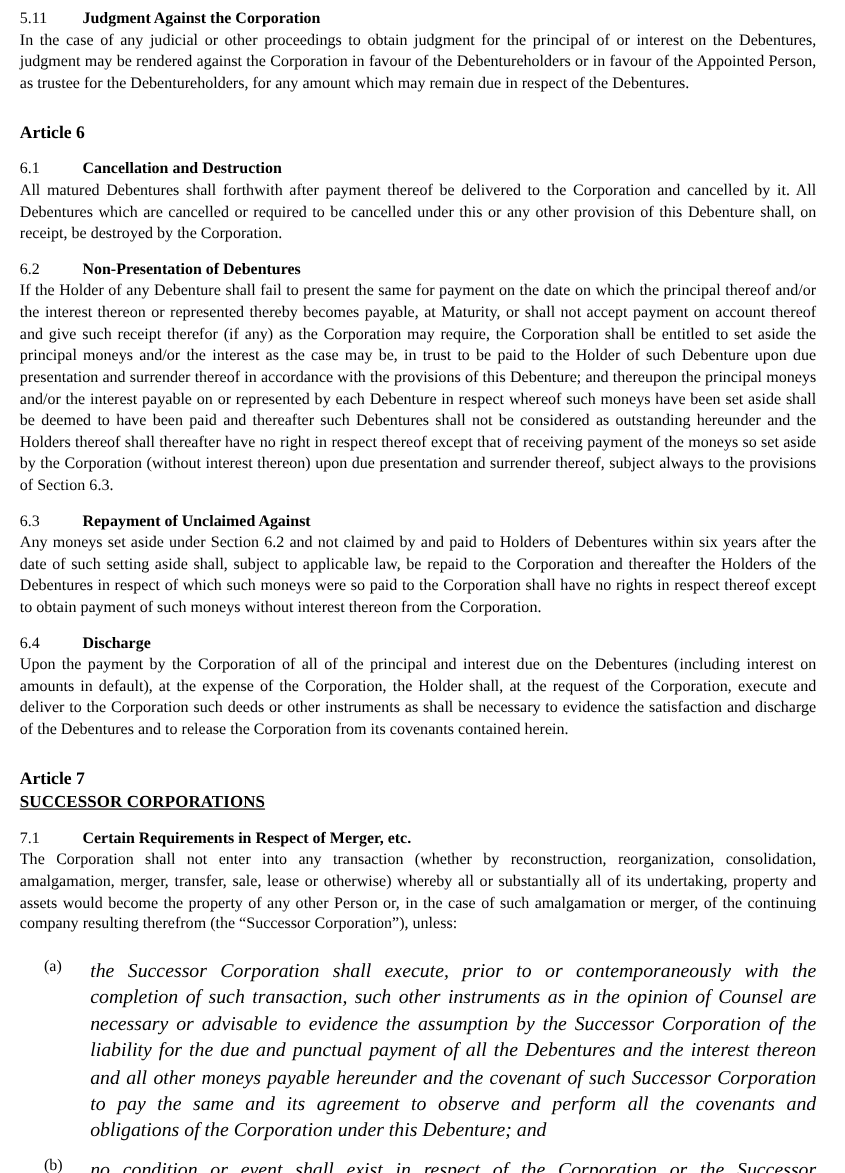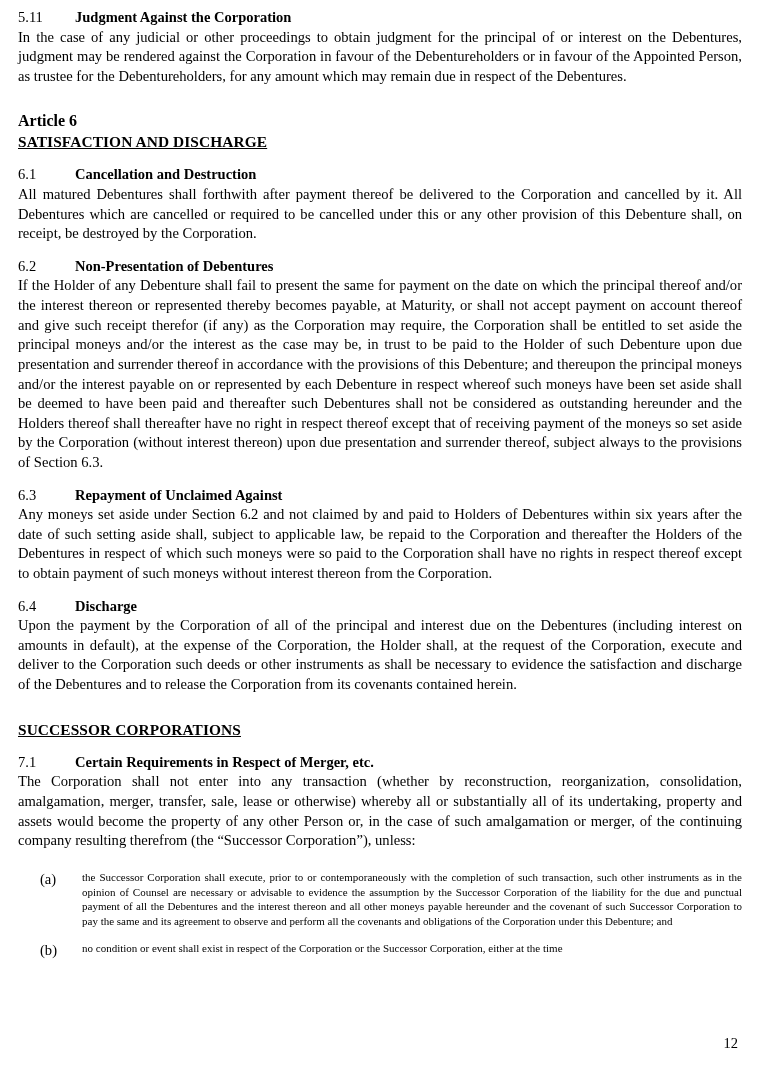--- a/index.html
+++ b/index.html
@@ -65,23 +65,24 @@
     padding-left: 22px;
   }
   .list-marker {
     width: 42px;
     flex: 0 0 42px;
     font-size: 14.6px;
     line-height: 1.345;
   }
   .list-body {
     flex: 1 1 auto;
-    font-size: 11px;
+    font-size: 18px;
     line-height: 1.345;
     text-align: justify;
+    font-style: italic;
   }
   .bold {
     font-weight: normal;
   }
   .page-number {
     position: absolute;
     right: 30px;
     bottom: 14px;
     font-size: 14.5px;
   }
@@ -94,21 +95,20 @@
 
   <div class="sec">
     <div class="sec-head">
       <span class="sec-num">5.11</span><span class="sec-title">Judgment Against the Corporation</span>
     </div>
     <p class="body-text">In the case of any judicial or other proceedings to obtain judgment for the principal of or interest on the Debentures, judgment may be rendered against the Corporation in favour of the Debentureholders or in favour of the Appointed Person, as trustee for the Debentureholders, for any amount which may remain due in respect of the Debentures.</p>
   </div>
 
   <div class="article">
     <div class="article-label">Article 6</div>
-    <div class="article-title">SATISFACTION AND DISCHARGE</div>
   </div>
 
   <div class="sec">
     <div class="sec-head">
       <span class="sec-num">6.1</span><span class="sec-title">Cancellation and Destruction</span>
     </div>
     <p class="body-text">All matured Debentures shall forthwith after payment thereof be delivered to the Corporation and cancelled by it.  All Debentures which are cancelled or required to be cancelled under this or any other provision of this Debenture shall, on receipt, be destroyed by the Corporation.</p>
   </div>
 
   <div class="sec">
@@ -126,20 +126,21 @@
   </div>
 
   <div class="sec">
     <div class="sec-head">
       <span class="sec-num">6.4</span><span class="sec-title">Discharge</span>
     </div>
     <p class="body-text">Upon the payment by the Corporation of all of the principal and interest due on the Debentures (including interest on amounts in default), at the expense of the Corporation, the Holder shall, at the request of the Corporation, execute and deliver to the Corporation such deeds or other instruments as shall be necessary to evidence the satisfaction and discharge of the Debentures and to release the Corporation from its covenants contained herein.</p>
   </div>
 
   <div class="article">
+    <div class="article-label">Article 7</div>
     <div class="article-title">SUCCESSOR CORPORATIONS</div>
   </div>
 
   <div class="sec">
     <div class="sec-head">
       <span class="sec-num">7.1</span><span class="sec-title">Certain Requirements in Respect of Merger, etc.</span>
     </div>
     <p class="body-text"><span>The Corporation shall not enter into any transaction (whether by reconstruction, reorganization, consolidation, amalgamation, merger, transfer, sale, lease or otherwise) whereby all or substantially all of its undertaking, property and assets would become the property of any other Person or, in the case of such amalgamation or merger, of the continuing company resulting therefrom (the “</span><span class="bold">Successor Corporation</span><span>”), unless:</span></p>
   </div>
 

